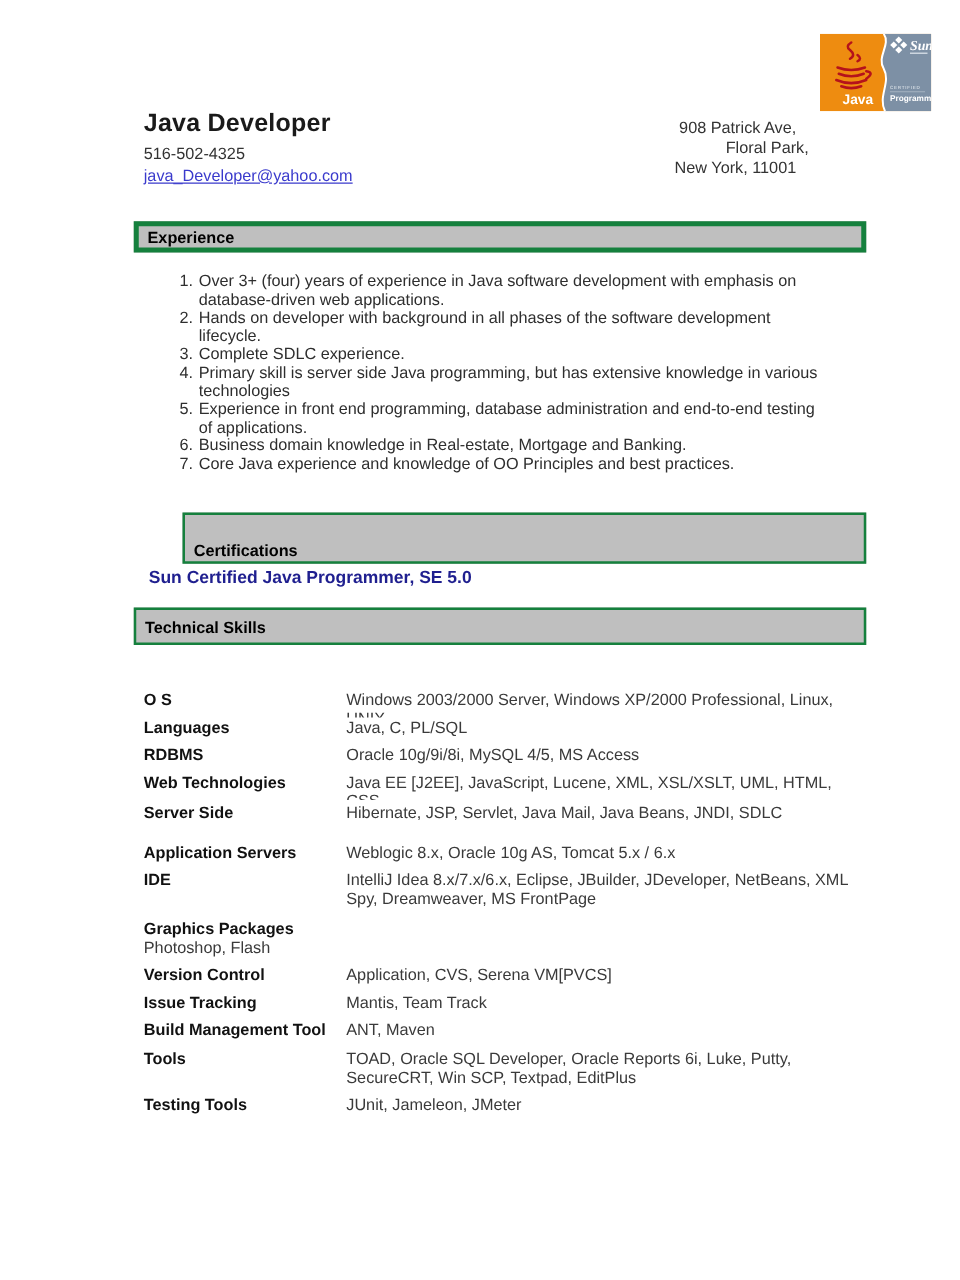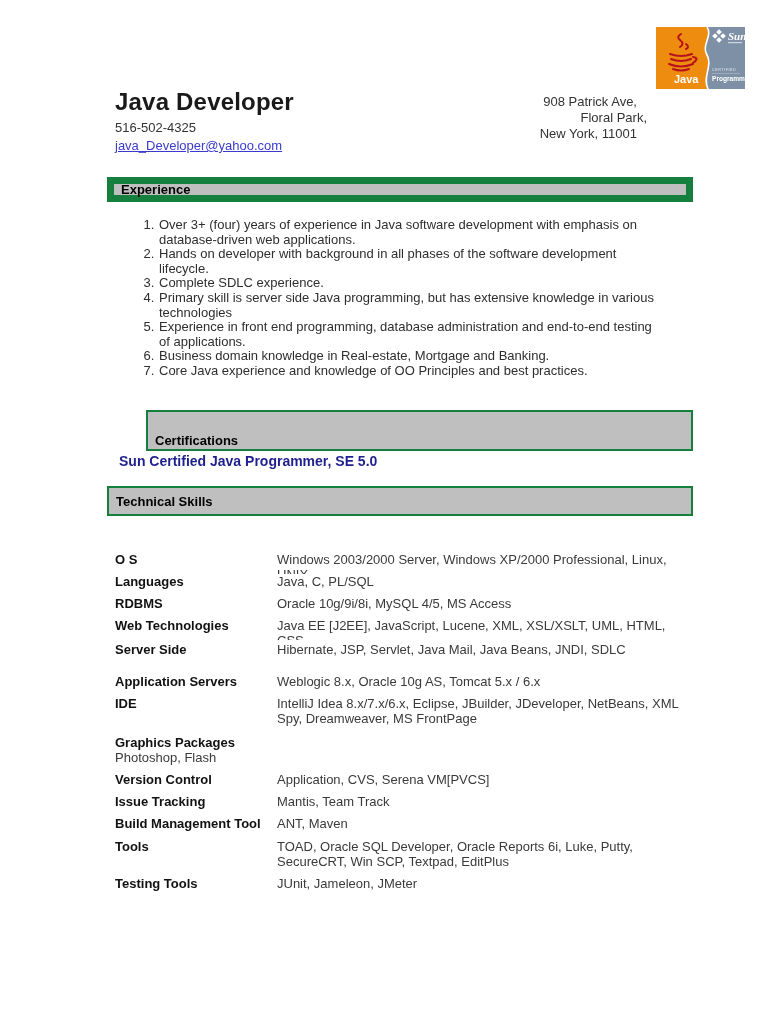--- a/index.html
+++ b/index.html
@@ -4,32 +4,32 @@
 <style>
   * { margin:0; padding:0; box-sizing:border-box; }
   html,body { background:#fff; }
   .page {
     position:relative; width:768px; height:1024px; background:#ffffff;
     font-family:"Liberation Sans", sans-serif; color:#2e2e2e; overflow:hidden;
   }
 
   
   .header-left { position:absolute; left:115px; top:88px; }
-  .name-title { font-size:24px; font-weight:bold; color:#1a1a1a; letter-spacing:0.2px; }
+  .name-title { font-size:20px; font-weight:bold; color:#1a1a1a; letter-spacing:0.2px; }
   .phone { font-size:13px; margin-top:4px; color:#333; }
   .email { font-size:13px; margin-top:3px; color:#3a3acc; text-decoration:underline; display:inline-block; cursor:pointer; }
   .address { position:absolute; right:131px; top:94px; text-align:right; font-size:13px; line-height:16px; color:#333; }
   .address .addr-line2 { padding-right:0; margin-right:-10px; }
 
   
   .badge { position:absolute; left:656px; top:27px; width:89px; height:62px; }
 
   
   .bar {
-    background:#bfbfbf; border:7px solid #15803d;
+    background:#bfbfbf; border:4px solid #15803d;
     font-size:13px; font-weight:bold; color:#000;
     padding-left:7px; display:flex; align-items:center;
   }
   .bar-exp   { height:25px; }
   .bar-cert  { height:41px; border-width:2px; align-items:flex-end; padding-bottom:1px;margin-left:39px; }
   .bar-skill { height:30px; border-width:2px; }
 
   .section-experience { position:absolute; left:107px; top:177px; width:586px; }
   .section-cert       { position:absolute; left:107px; top:410px; width:586px; }
   .section-skills     { position:absolute; left:107px; top:486px; width:586px; }

